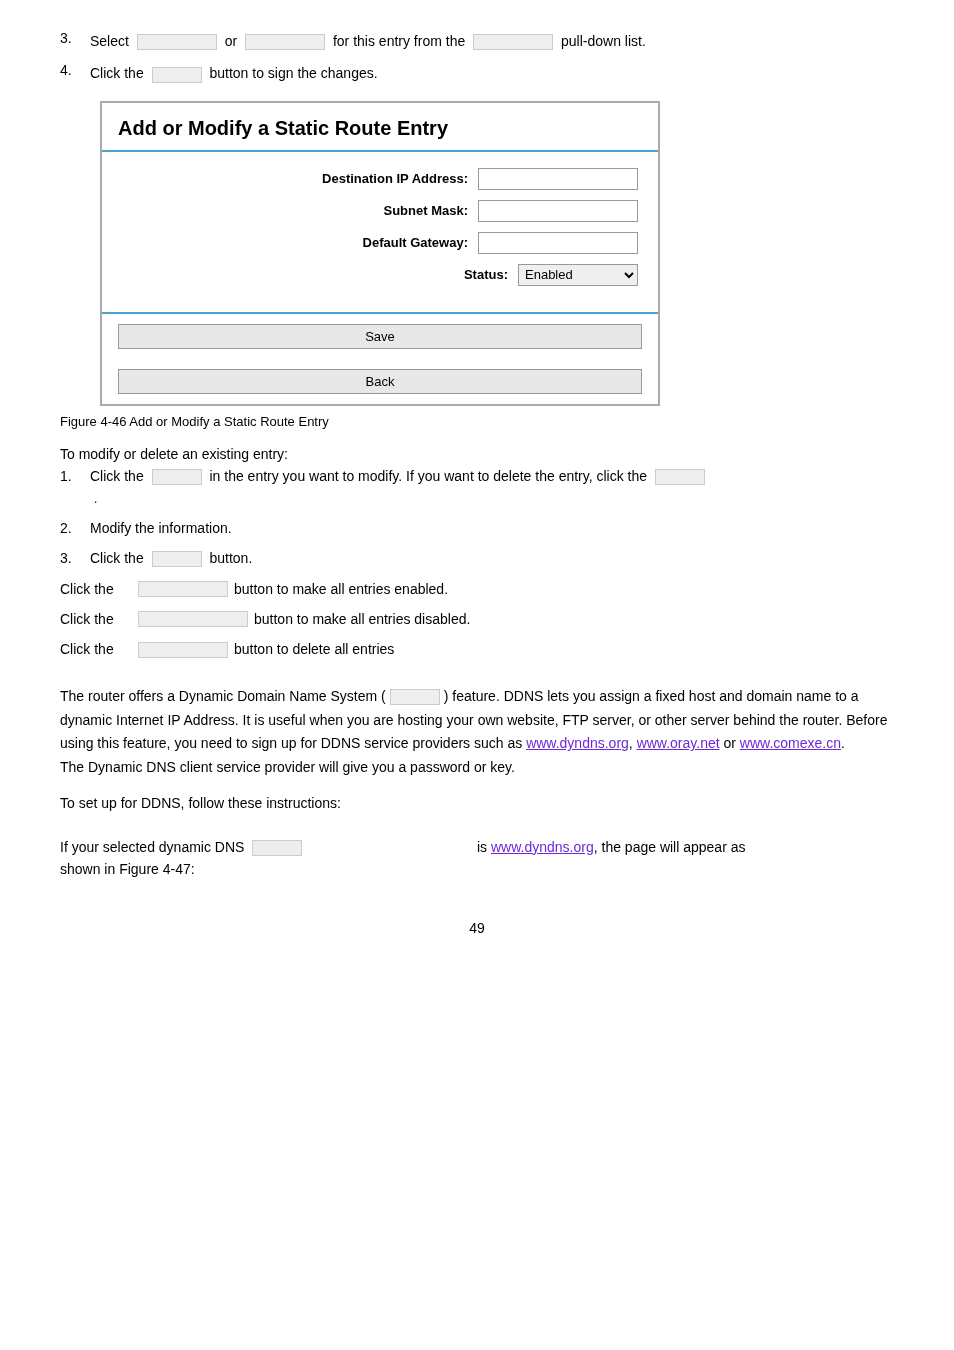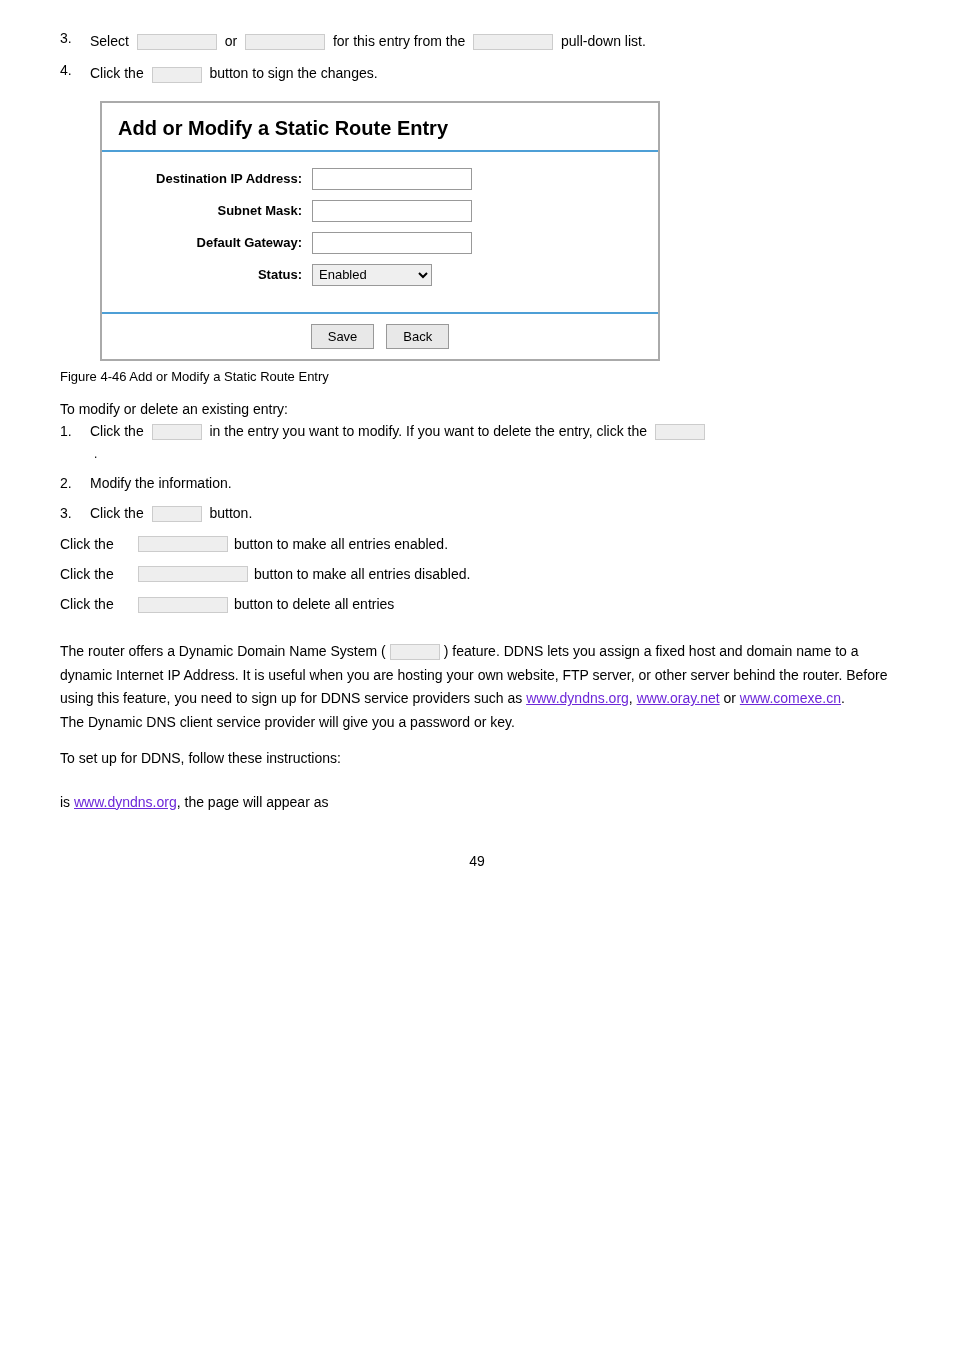--- a/index.html
+++ b/index.html
@@ -64,20 +64,21 @@
       color: #000;
     }
     .form-fields {
       padding: 16px 20px;
       border-bottom: 2px solid #4d9fd6;
     }
     .form-row {
       display: flex;
       align-items: center;
       margin-bottom: 10px;
+      justify-content: flex-end;
     }
     .form-label {
       text-align: right;
       min-width: 180px;
       font-weight: bold;
       font-size: 13px;
       margin-right: 10px;
     }
     .form-input {
       border: 1px solid #999;
@@ -89,21 +90,22 @@
       border: 1px solid #999;
       height: 22px;
       width: 120px;
       font-size: 13px;
       padding: 0 2px;
     }
     .form-buttons {
       padding: 10px 16px;
       display: flex;
       justify-content: center;
-      gap: 12px;
+      gap: 20px;
+      flex-direction: column;
     }
     .form-button {
       padding: 4px 16px;
       font-size: 13px;
       background: #e8e8e8;
       border: 1px solid #999;
       cursor: pointer;
     }
     .figure-caption {
       text-align: left;
@@ -311,20 +313,25 @@
   <div class="ddns-paragraph">
     <span>The router offers a Dynamic Domain Name System (</span><span class="inline-placeholder-sm"></span><span>) feature. DDNS lets you assign a fixed host and domain name to a dynamic Internet IP Address. It is useful when you are hosting your own website, FTP server, or other server behind the router. Before using this feature, you need to sign up for DDNS service providers such as </span><a class="link-text" href="#">www.dyndns.org</a><span>, </span><a class="link-text" href="#">www.oray.net</a><span> or </span><a class="link-text" href="#">www.comexe.cn</a><span>.</span><br>
     <span>The Dynamic DNS client service provider will give you a password or key.</span>
   </div>
 
   <div class="ddns-setup-para">
     <span>To set up for DDNS, follow these instructions:</span>
   </div>
 
   <div class="ddns-row">
+    <div class="ddns-row-left">
+      <span>If your selected dynamic DNS</span>
+      <span class="inline-placeholder-sm"></span><br>
+      <span>shown in Figure 4-47:</span>
+    </div>
     <div class="ddns-row-right">
       <span>is <a class="link-text" href="#">www.dyndns.org</a>, the page will appear as</span>
     </div>
   </div>
 
   <div class="page-number">49</div>
 
 </div>
 
 </body></html>

